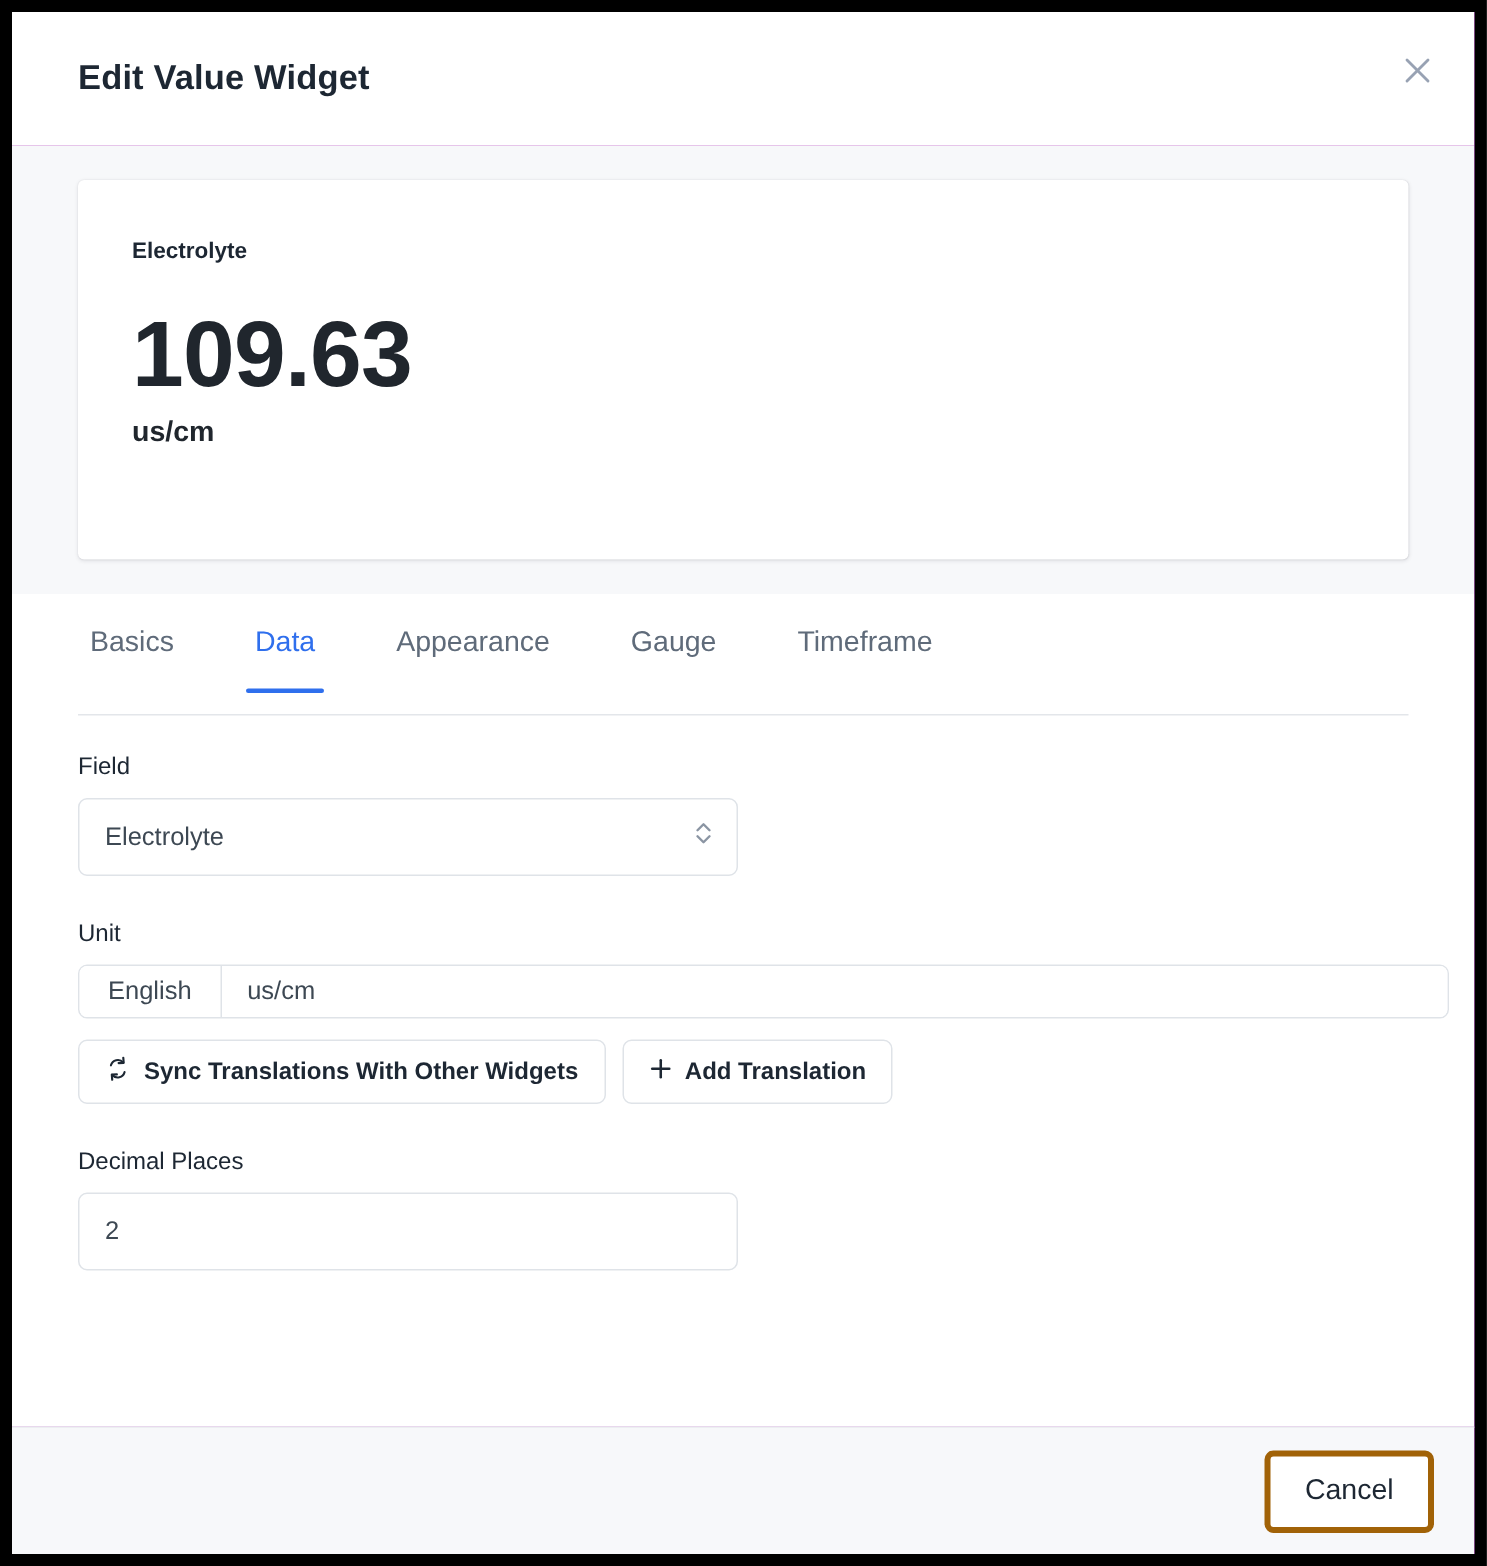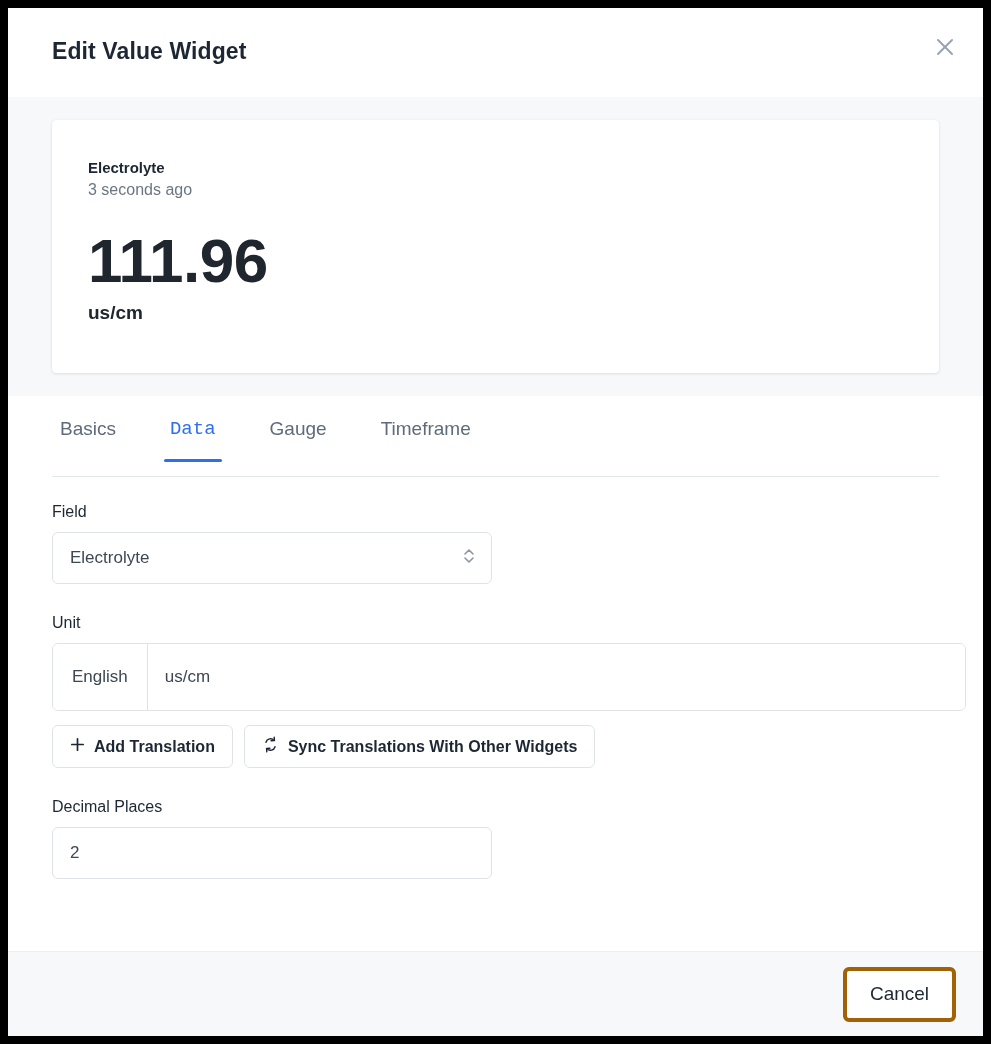--- a/index.html
+++ b/index.html
@@ -130,21 +130,20 @@
     margin-right: 26px;
     cursor: pointer;
     white-space: nowrap;
     background: transparent;
     border: none;
     font-family: inherit;
   }
   .tab:first-child { margin-left: -6px; }
   .tab.active {
     color: #2f6fed;
-    font-family: Liberation Mono, monospace;
   }
   .tab.active::after {
     content: "";
     position: absolute;
     left: 8px;
     right: 8px;
     bottom: -1px;
     height: 3px;
     background: #2f6fed;
     border-radius: 2px;
@@ -187,21 +186,21 @@
     top: 50%;
     transform: translateY(-50%);
     pointer-events: none;
     display: block;
   }
 
   
   .unit-row {
     display: flex;
     width: 914px;
-    height: 68px;
+    height: 36px;
     border: 1px solid #dfe3e8;
     border-radius: 6px;
     background: #ffffff;
     overflow: hidden;
   }
   .unit-addon {
     flex: 0 0 auto;
     padding: 0 19px;
     display: flex;
     align-items: center;
@@ -312,31 +311,31 @@
             <line x1="5" y1="5" x2="19" y2="19"></line>
             <line x1="19" y1="5" x2="5" y2="19"></line>
           </svg>
         </span>
       </button>
     </div>
 
     <div class="preview-band">
       <div class="preview-card">
         <div class="preview-name">Electrolyte</div>
-        <div class="preview-time">3 seconds ago</div>
-        <div class="preview-value">111.96</div>
+        <div class="preview-value">109.63</div>
         <div class="preview-unit">us/cm</div>
       </div>
     </div>
 
     <div class="modal-body">
 
       <div class="tabs">
         <button class="tab">Basics</button>
         <button class="tab active">Data</button>
+        <button class="tab">Appearance</button>
         <button class="tab">Gauge</button>
         <button class="tab">Timeframe</button>
       </div>
 
       <div class="form-area">
 
         <div class="field-group">
           <div class="field-label">Field</div>
           <div class="select-wrap">
             <div class="select-box">Electrolyte</div>
@@ -351,39 +350,39 @@
 
         <div class="field-group">
           <div class="field-label">Unit</div>
           <div class="unit-row">
             <div class="unit-addon">English</div>
             <input class="unit-input" type="text" value="us/cm" style="">
           </div>
           <div class="btn-row">
             <button class="ghost-btn">
               <span>
-                <svg width="15" height="15" viewBox="0 0 15 15" fill="none" stroke="#1d2733" stroke-width="1.7" stroke-linecap="round">
-                  <line x1="7.5" y1="1.8" x2="7.5" y2="13.2"></line>
-                  <line x1="1.8" y1="7.5" x2="13.2" y2="7.5"></line>
-                </svg>
-              </span>
-              <span>Add Translation</span>
-            </button>
-
-            <button class="ghost-btn">
-              <span>
                 <svg width="17" height="17" viewBox="0 0 18 18" fill="none" stroke="#1d2733" stroke-width="1.5" stroke-linecap="round" stroke-linejoin="round">
                   <path d="M4.2 6.6 A5 5 0 0 1 12.8 4.6"></path>
                   <polyline points="12.9,1.2 13.2,4.9 9.6,5.0"></polyline>
                   <path d="M13.8 11.4 A5 5 0 0 1 5.2 13.4"></path>
                   <polyline points="5.1,16.8 4.8,13.1 8.4,13.0"></polyline>
                 </svg>
               </span>
               <span>Sync Translations With Other Widgets</span>
             </button>
+
+            <button class="ghost-btn">
+              <span>
+                <svg width="15" height="15" viewBox="0 0 15 15" fill="none" stroke="#1d2733" stroke-width="1.7" stroke-linecap="round">
+                  <line x1="7.5" y1="1.8" x2="7.5" y2="13.2"></line>
+                  <line x1="1.8" y1="7.5" x2="13.2" y2="7.5"></line>
+                </svg>
+              </span>
+              <span>Add Translation</span>
+            </button>
           </div>
         </div>
 
         <div class="field-group">
           <div class="field-label">Decimal Places</div>
           <input class="text-input" type="text" value="2" style="">
         </div>
 
       </div>
     </div>

